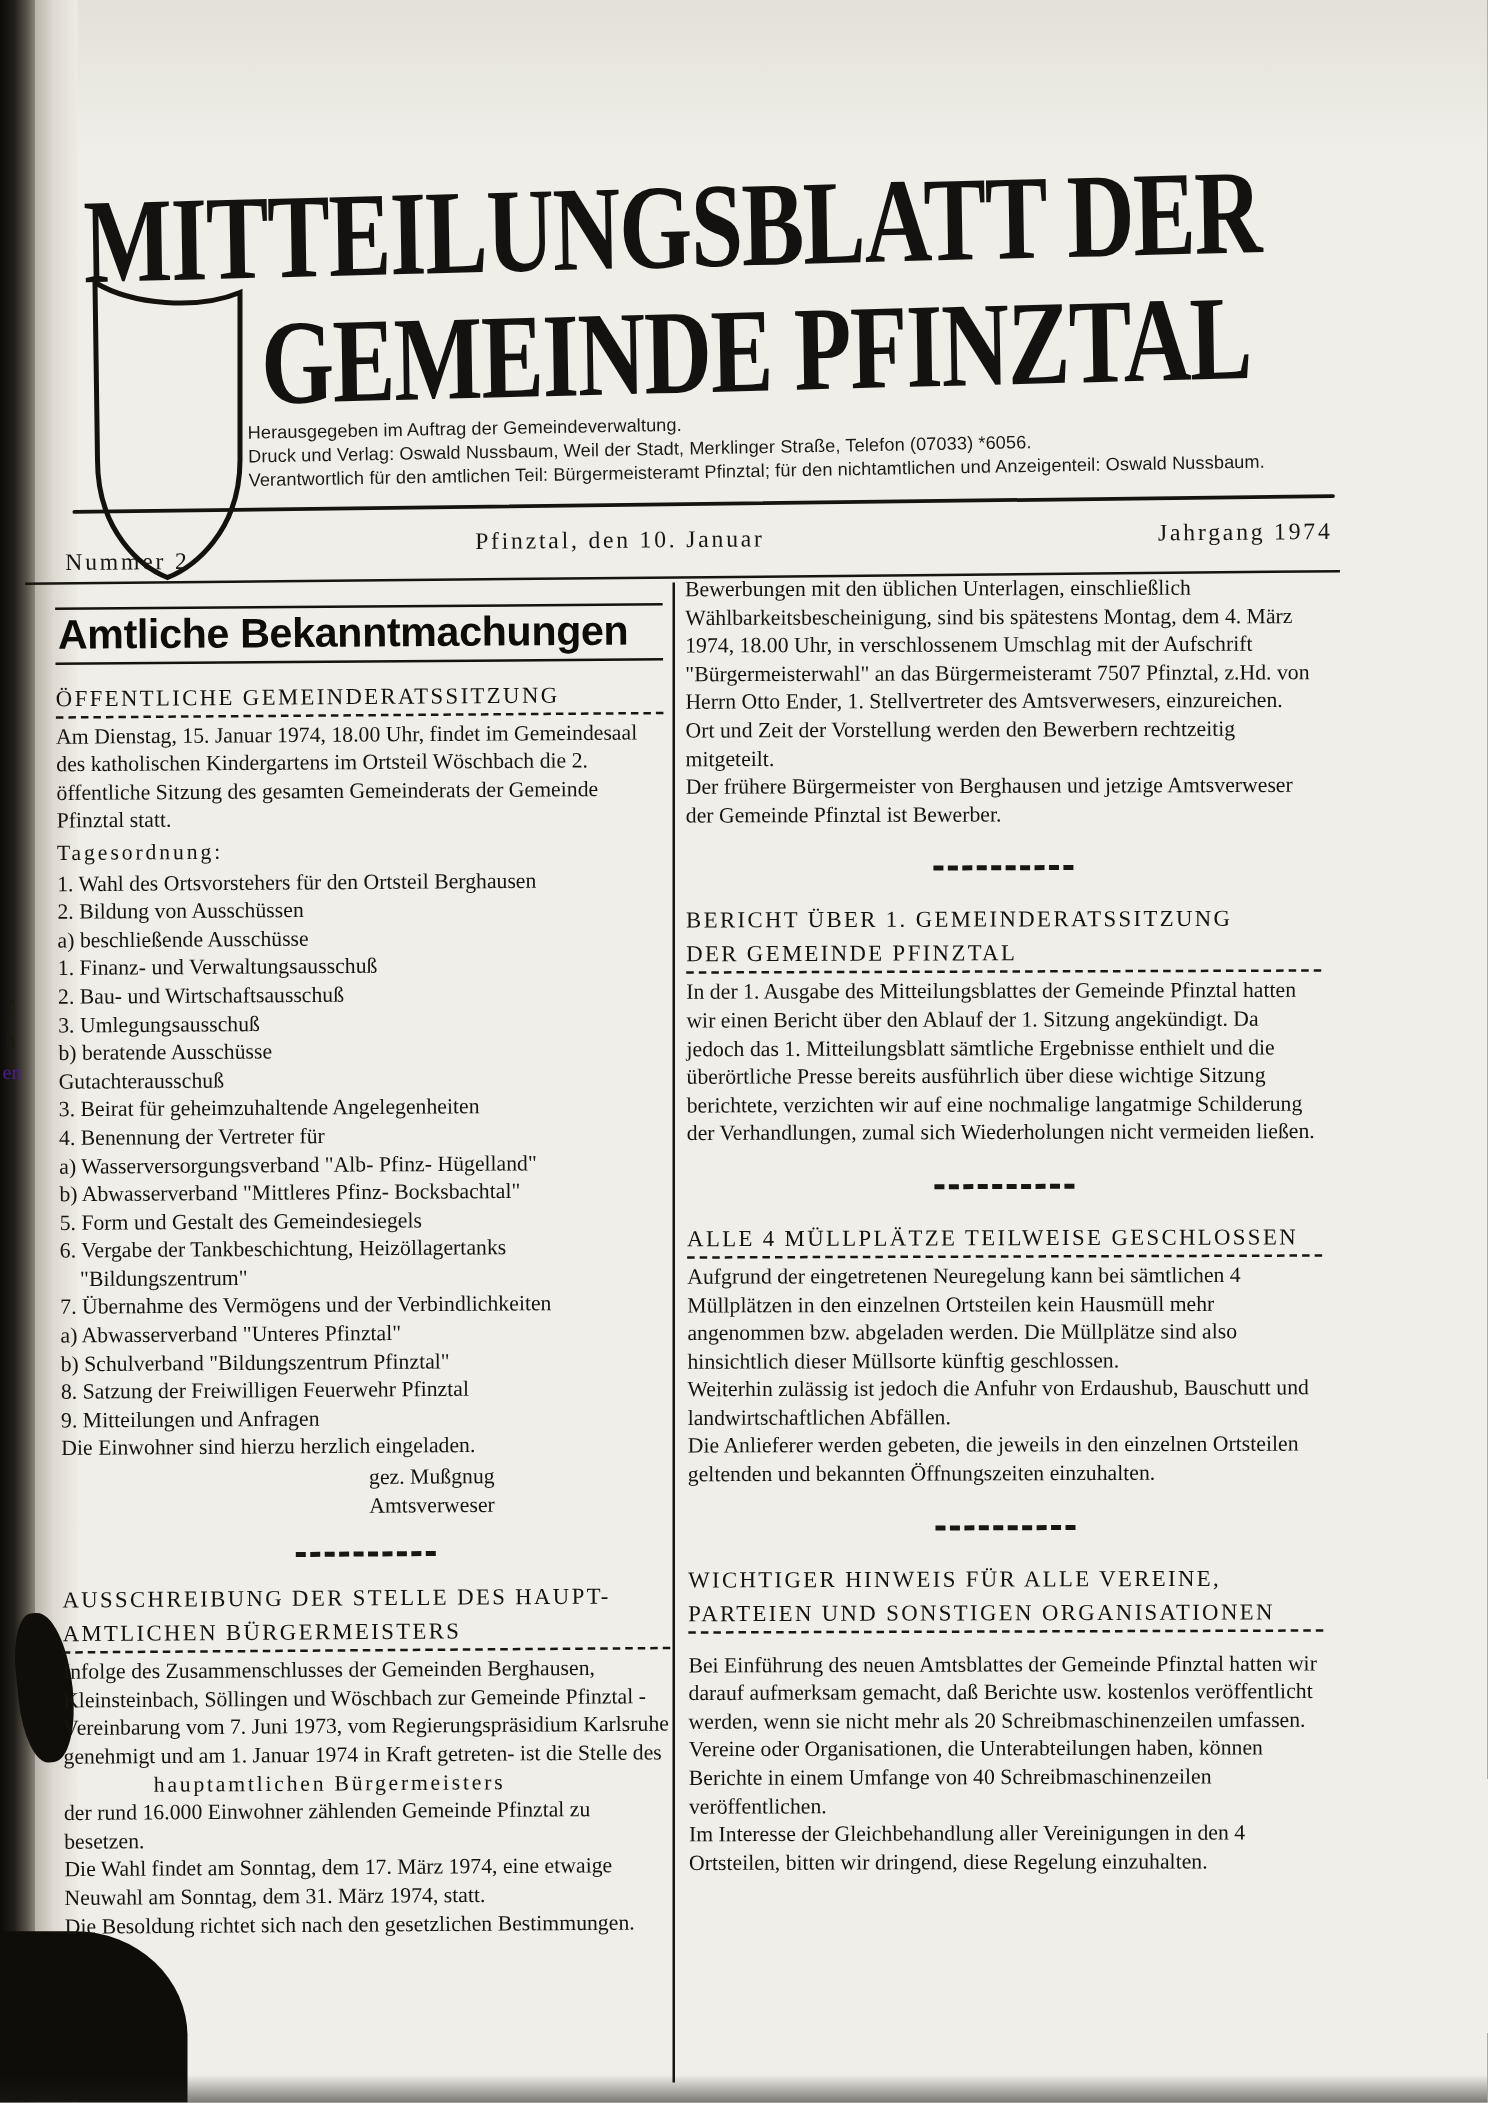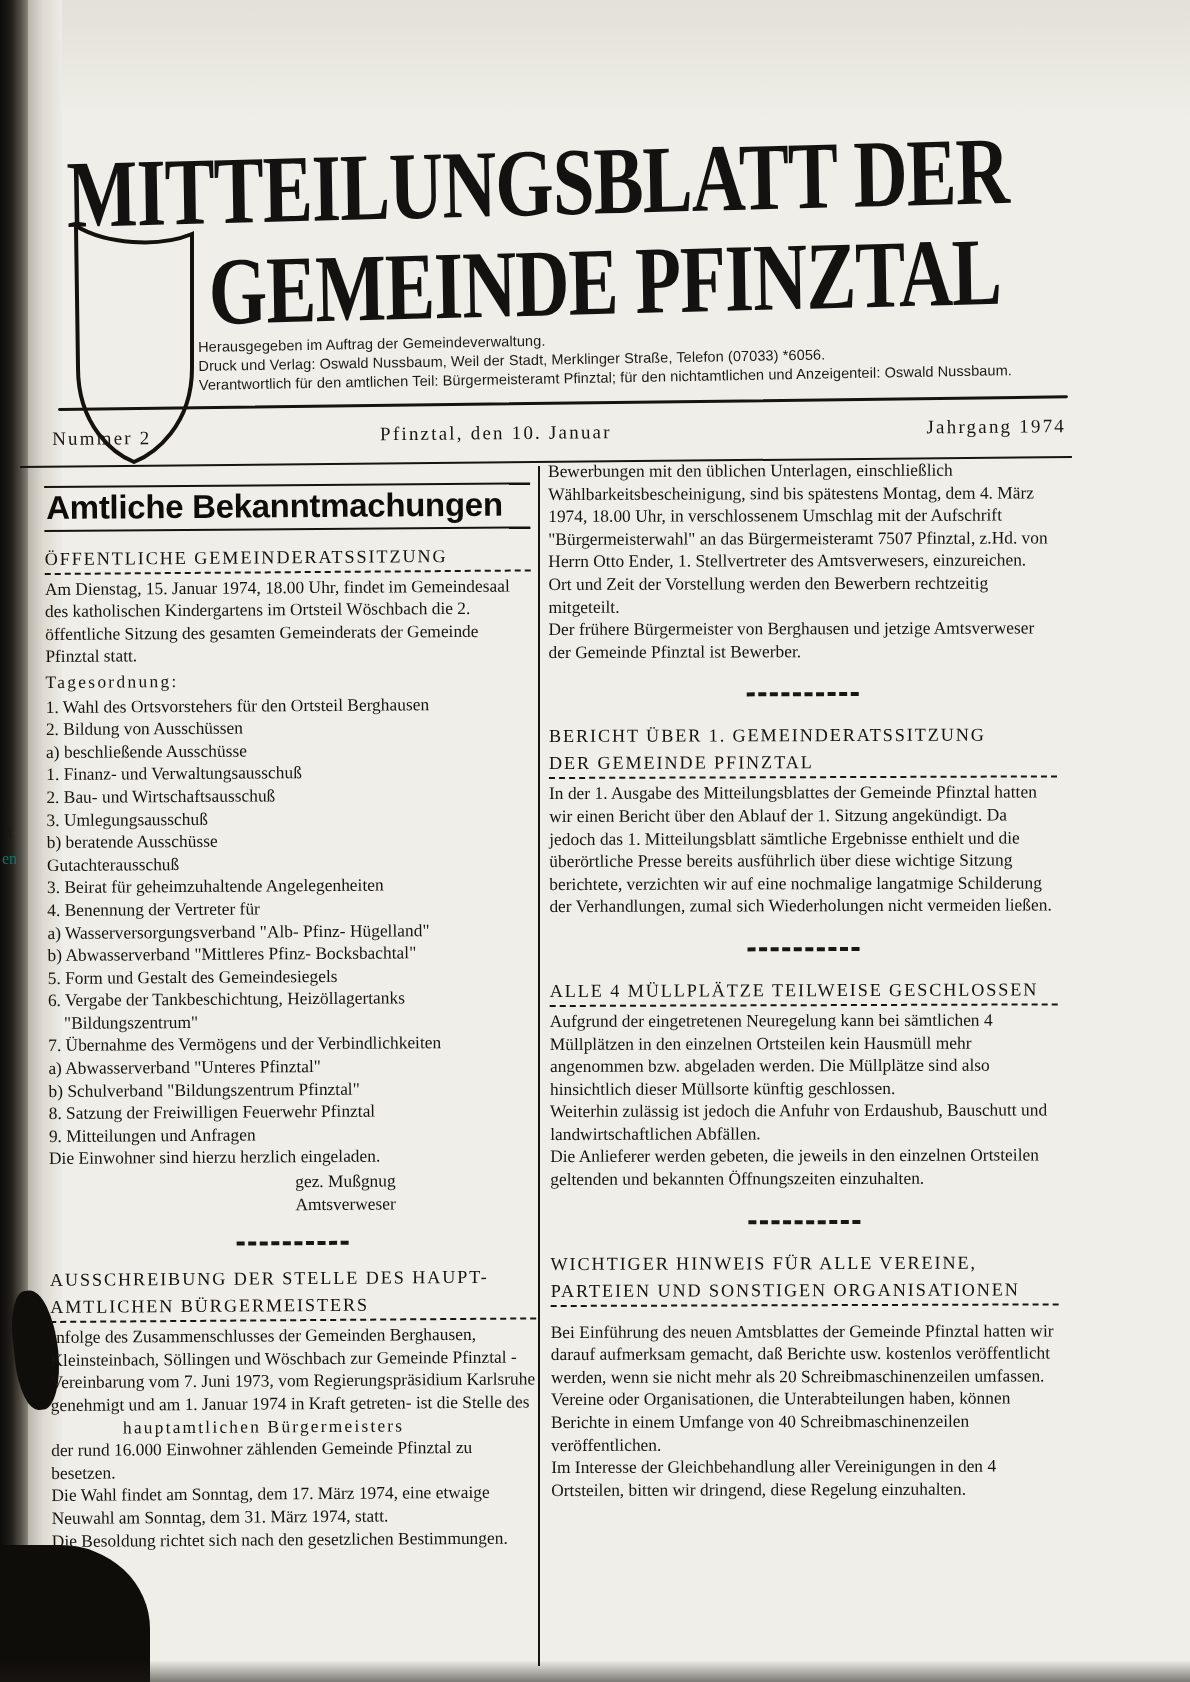--- a/index.html
+++ b/index.html
@@ -127,21 +127,21 @@
     left: 52px; top: 428px;
     width: 1022px;
     height: 26px;
     font-family: "Liberation Serif", serif;
     font-size: 19px;
     letter-spacing: 2.2px;
     color: #1a1713;
     transform: rotate(-0.5deg);
     transform-origin: left top;
   }
-  .issueline .num { position: absolute; left: 0; top: 0; white-space: nowrap;}
+  .issueline .num { position: absolute; left: 0; top: 12px; white-space: nowrap;}
   .issueline .date { position: absolute; left: 328px; top: -2px; white-space: nowrap;}
   .issueline .year { position: absolute; right: 8px; top: -4px; white-space: nowrap;}
 
   .rule-thin {
     position: absolute;
     left: 20px; top: 466px;
     width: 1052px; height: 2px;
     background: #17150f;
     transform: rotate(-0.55deg);
     transform-origin: left center;
@@ -347,16 +347,16 @@
     <div class="dashsep r"></div>
 
     <div class="sec-head nodash">WICHTIGER HINWEIS FÜR ALLE VEREINE,</div>
     <div class="sec-head" style="margin-top:0;">PARTEIEN UND SONSTIGEN ORGANISATIONEN</div>
     <p class="body" style="margin-top:14px;">Bei Einführung des neuen Amtsblattes der Gemeinde Pfinztal hatten wir darauf aufmerksam gemacht, daß Berichte usw. kostenlos veröffentlicht werden, wenn sie nicht mehr als 20 Schreibmaschinenzeilen umfassen. Vereine oder Organisationen, die Unterabteilungen haben, können Berichte in einem Umfange von 40 Schreibmaschinenzeilen veröffentlichen.</p>
     <p class="body tight">Im Interesse der Gleichbehandlung aller Vereinigungen in den 4 Ortsteilen, bitten wir dringend, diese Regelung einzuhalten.</p>
   </div>
 
   <div style="position:absolute;left:6px;top:795px;font-size:16px;color:#1b1813;font-family:'Liberation Serif',serif;">r</div>
   <div style="position:absolute;left:4px;top:824px;font-size:16px;color:#1b1813;font-family:'Liberation Serif',serif;">h</div>
-  <div style="position:absolute;left:2px;top:850px;font-size:16px;color:#0f766e;font-family:'Liberation Serif',serif;">en</div>
+  <div style="position:absolute;left:2px;top:850px;font-size:16px;color:#4c1d95;font-family:'Liberation Serif',serif;">en</div>
 
   <div class="edge-bottom"></div>
 </div>
 
 </body></html>

